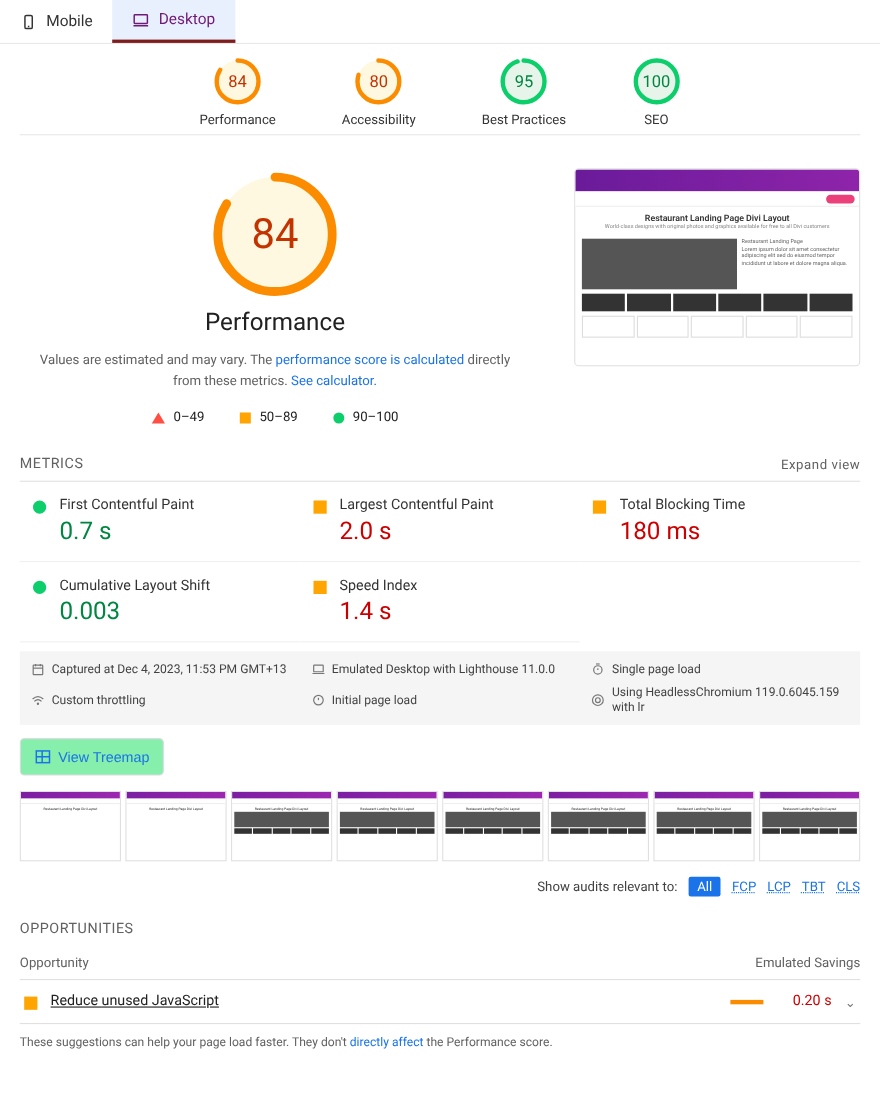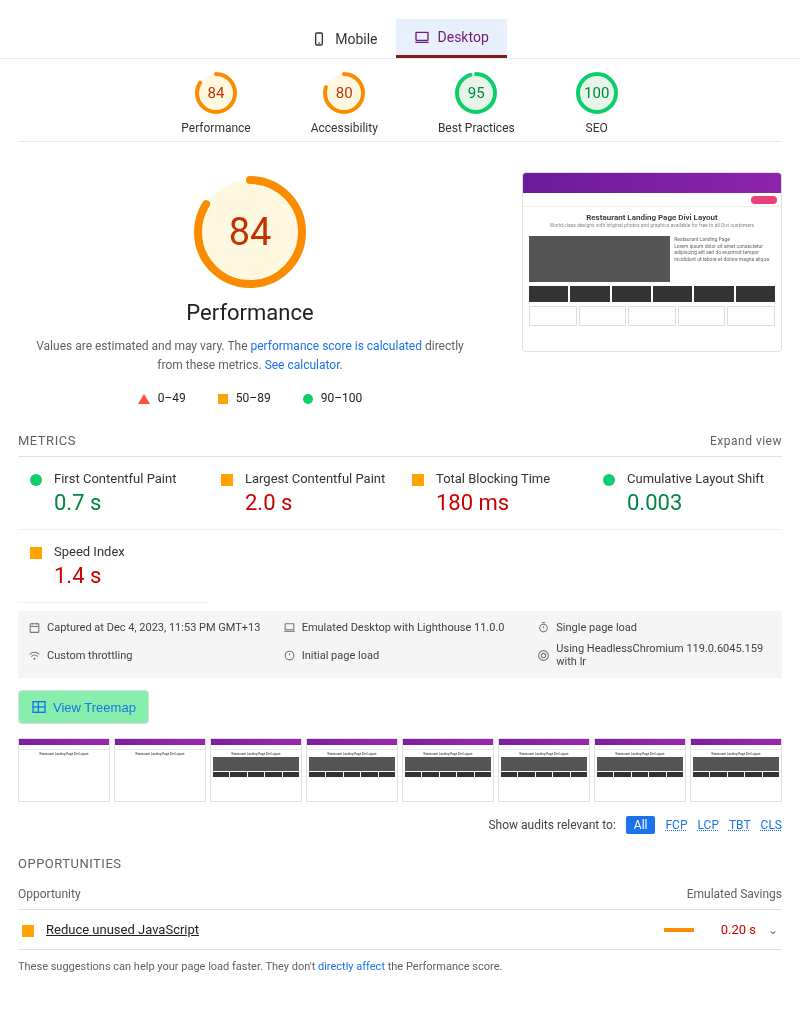--- a/index.html
+++ b/index.html
@@ -1,18 +1,18 @@
 <!DOCTYPE html>
 <html><head>
 <meta charset="utf-8">
 <style>
   * { box-sizing: border-box; margin: 0; padding: 0; }
   body { font-family: -apple-system, "Segoe UI", Roboto, Arial, sans-serif; font-size: 13px; color: #212121; background: #fff; width: 800px; }
   .container { padding: 0 18px 30px; }
-  .device-tabs { display: flex; justify-content: center; border-bottom: 1px solid #e8e8e8; margin-top: 19px; }
+  .device-tabs { display: flex; border-bottom: 1px solid #e8e8e8; }
   .device-tab { display: flex; align-items: center; gap: 8px; padding: 10px 18px; cursor: pointer; color: #333; font-size: 14px; }
   .device-tab.active { background: #e8f0fe; color: #701a75; border-bottom: 3px solid #7f1d1d; }
   .device-tab svg { width: 16px; height: 16px; }
   .gauges { display: flex; justify-content: center; gap: 60px; padding: 12px 0 6px; border-bottom: 1px solid #e8e8e8; }
   .gauge-wrap { text-align: center; cursor: pointer; }
   .gauge-label { font-size: 12px; color: #333; margin-top: 6px; }
   .gauge { position: relative; width: 44px; height: 44px; margin: 0 auto; }
   .gauge svg { transform: rotate(-90deg); }
   .gauge .num { position: absolute; inset: 0; display: flex; align-items: center; justify-content: center; font-size: 15px; }
   .orange-ring { fill: #fff8e1; }
@@ -40,21 +40,21 @@
   .pv-body { padding: 6px; font-size: 7px; color: #333; }
   .pv-title { text-align: center; font-size: 8px; font-weight: 600; }
   .pv-sub { text-align:center; font-size:5px; color:#888; margin-bottom:8px;}
   .pv-dark { height: 46px; background: #555; margin-bottom: 4px; }
   .pv-grid { display: flex; gap: 2px; }
   .pv-cell { flex:1; height: 16px; background: #333; }
   .pv-bottom{display:flex;gap:2px;margin-top:4px;}
   .pv-bc{flex:1;height:20px;border:1px solid #ddd;}
   .section-header { display: flex; justify-content: space-between; align-items: center; color: #616161; font-size: 13px; letter-spacing: 0.5px; margin: 18px 0 8px; }
   .expand { font-size: 12px; color: #616161; cursor: pointer; }
-  .metrics-grid { display: grid; grid-template-columns: 1fr 1fr 1fr 1fr; border-top: 1px solid #e0e0e0; }
+  .metrics-grid { display: grid; grid-template-columns: 1fr 1fr 1fr; border-top: 1px solid #e0e0e0; }
   .metric { padding: 14px 12px; border-bottom: 1px solid #f0f0f0; display: flex; gap: 12px; }
   .metric-info { flex: 1; }
   .metric-name { font-size: 13px; color: #333; margin-bottom: 4px; }
   .metric-val { font-size: 22px; font-weight: 400; }
   .val-green { color: #018642; }
   .val-red { color: #c00; }
   .dot { width: 12px; height: 12px; margin-top: 3px; flex-shrink: 0; }
   .dot.green { border-radius: 50%; background: #0cce6b; }
   .dot.orange { background: #ffa400; }
   .env { background: #f5f5f5; padding: 10px; display: grid; grid-template-columns: repeat(3,1fr); gap: 8px 20px; font-size: 11px; color: #424242; margin-top: 8px; }

